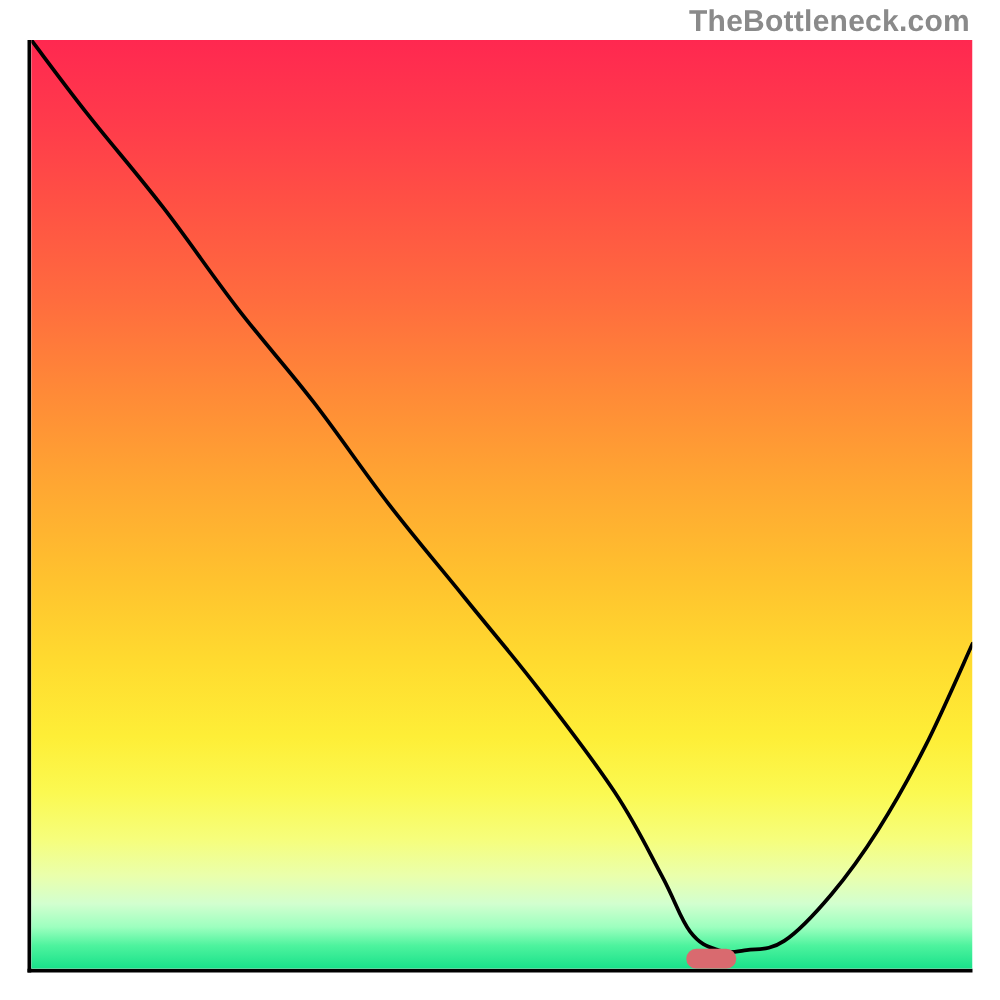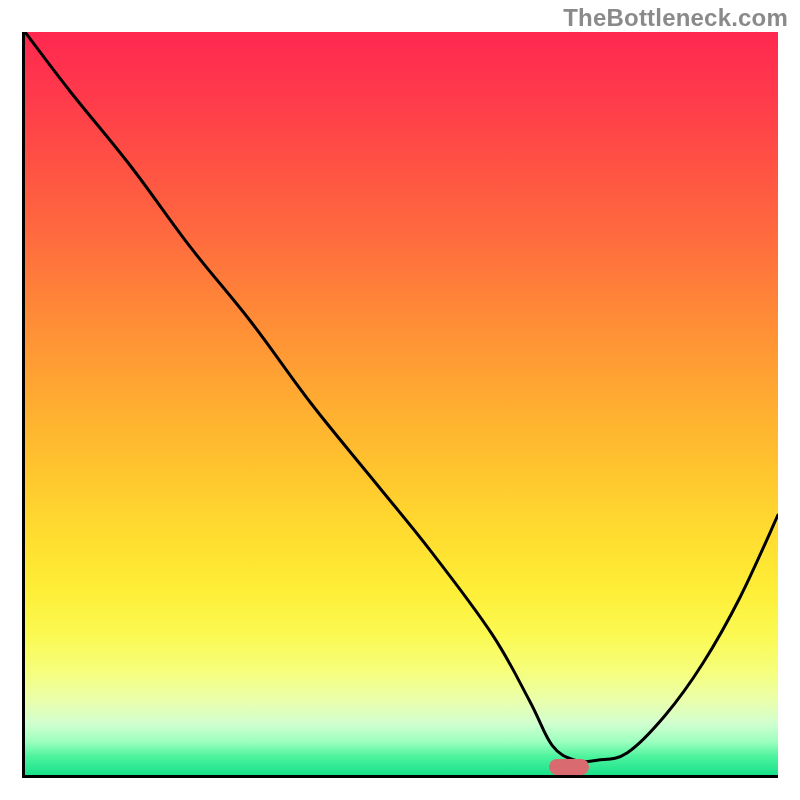--- a/index.html
+++ b/index.html
@@ -11,21 +11,21 @@
     overflow: hidden;
   }
   .container {
     position: relative;
     width: 800px;
     height: 800px;
   }
   .watermark {
     position: absolute;
     top: 4px;
-    right: 12px;
+    right: 24px;
     font-family: Arial, Helvetica, sans-serif;
     font-size: 24px;
     font-weight: 600;
     color: #8a8a8a;
     letter-spacing: 0.2px;
     z-index: 20;
   }
   .plot {
     position: absolute;
     left: 22px;

